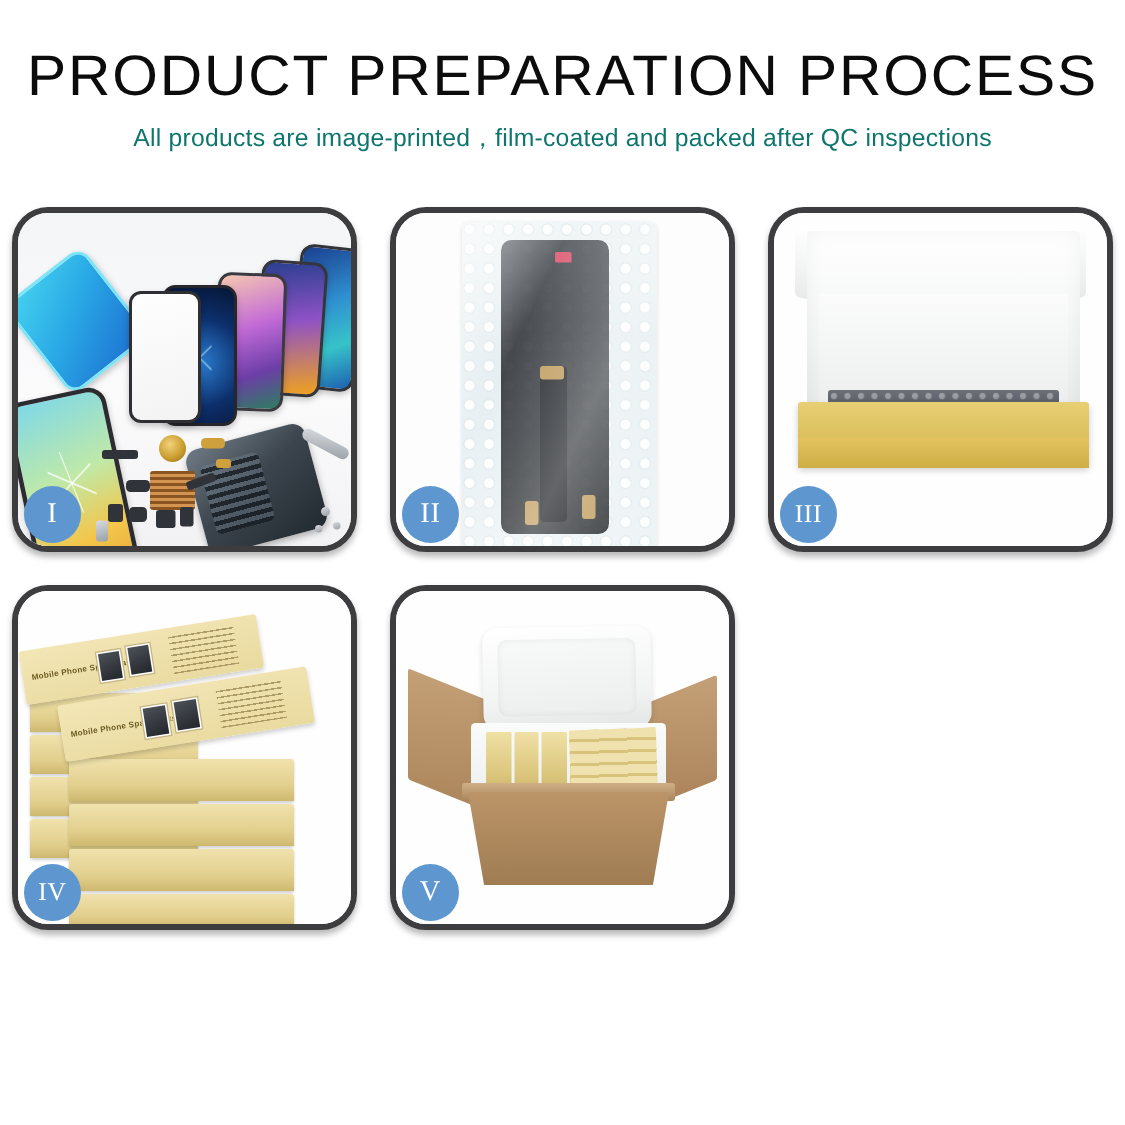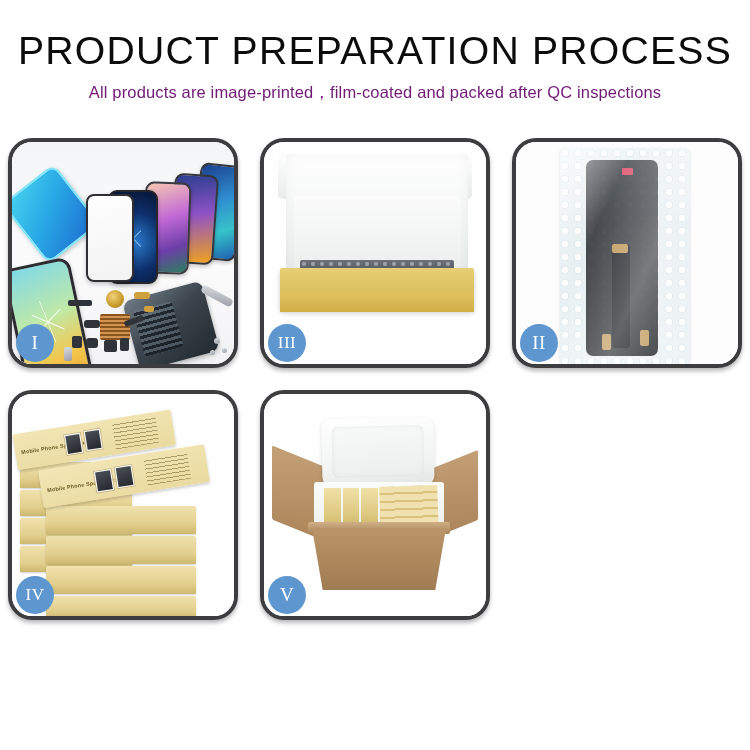--- a/index.html
+++ b/index.html
@@ -30,21 +30,21 @@
     color: #0c0c0c;
     white-space: nowrap;
     transform: scaleX(1.03);
   }
   .subtitle {
     margin-top: 7px;
     font-size: 16.5px;
     line-height: 22px;
     font-weight: 400;
     letter-spacing: 0.15px;
-    color: #701a75;
+    color: #0f766e;
     white-space: nowrap;
   }
 
   
   .grid {
     position: absolute;
     left: 8px;
     top: 138px;
     width: 734px;
     display: flex;
@@ -462,45 +462,45 @@
       <div class="part silver" style="left:52px;top:205px;width:8px;height:14px;border-radius:2px;"></div>
       <div class="part silver" style="left:202px;top:196px;width:6px;height:6px;border-radius:50%;"></div>
       <div class="part silver" style="left:210px;top:206px;width:5px;height:5px;border-radius:50%;"></div>
       <div class="part silver" style="left:198px;top:208px;width:5px;height:5px;border-radius:50%;"></div>
       <div class="part silver" style="left:188px;top:150px;width:34px;height:8px;border-radius:4px;transform:rotate(28deg);"></div>
     </div>
     <div class="badge">I</div>
   </div>
 
   <div class="panel">
-    <div class="photo scene-box3">
-      <div class="foam-flap-l"></div>
-      <div class="foam-flap-r"></div>
-      <div class="foam-back"></div>
-      <div class="foam-inner"></div>
-      <div class="tray-goods"></div>
-      <div class="tray"></div>
-      <div class="tray-front"></div>
-    </div>
-    <div class="badge wide">III</div>
-  </div>
-
-  <div class="panel">
     <div class="photo scene-bubble">
       <div class="bagwrap">
         <div class="lcd"></div>
         <div class="flex"></div>
         <div class="conn" style="left:52px;top:96px;width:16px;height:9px;"></div>
         <div class="conn" style="left:42px;top:186px;width:9px;height:16px;"></div>
         <div class="conn" style="left:80px;top:182px;width:9px;height:16px;"></div>
         <div class="redtab"></div>
         <div class="bubble-sheen"></div>
       </div>
     </div>
     <div class="badge">II</div>
+  </div>
+
+  <div class="panel">
+    <div class="photo scene-box3">
+      <div class="foam-flap-l"></div>
+      <div class="foam-flap-r"></div>
+      <div class="foam-back"></div>
+      <div class="foam-inner"></div>
+      <div class="tray-goods"></div>
+      <div class="tray"></div>
+      <div class="tray-front"></div>
+    </div>
+    <div class="badge wide">III</div>
   </div>
 
   <div class="panel">
     <div class="photo scene-stack">
 
       <div class="sbox" style="left:8px;top:68px;width:112px;height:26px;">
           <span class="side"></span>
         </div>
       <div class="sbox" style="left:8px;top:96px;width:112px;height:26px;">
           <span class="side"></span>

